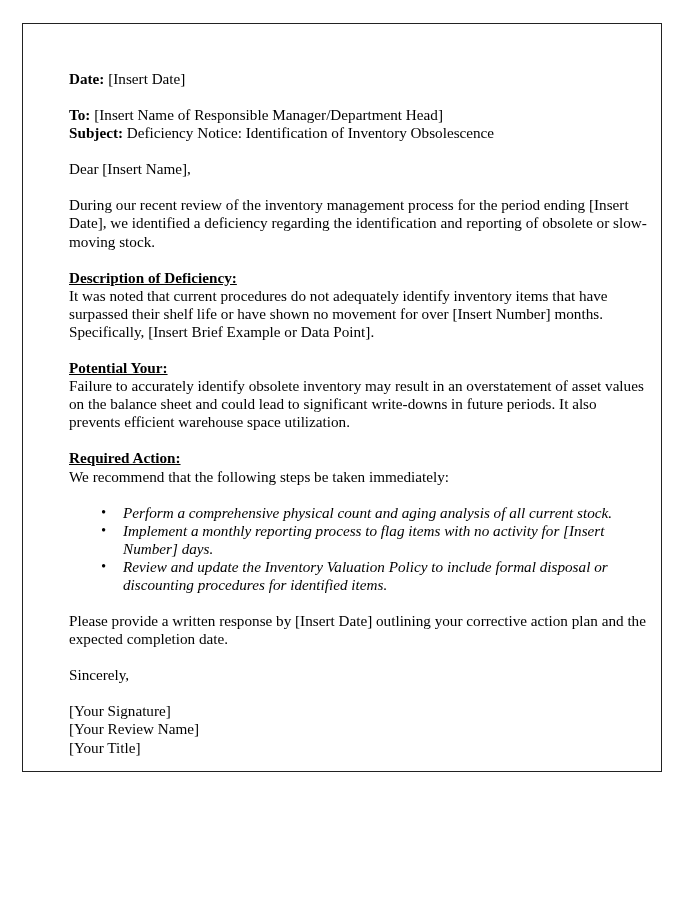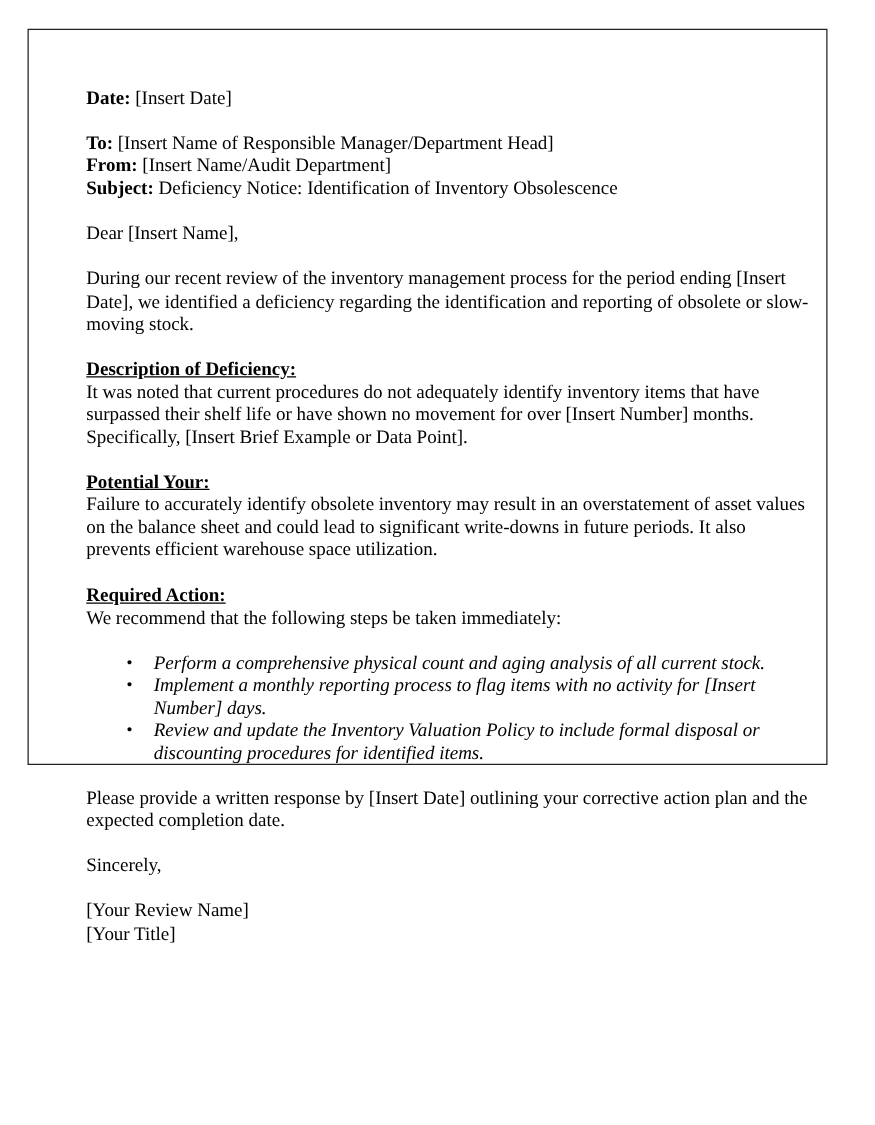--- a/index.html
+++ b/index.html
@@ -13,21 +13,21 @@
     font-family: "Liberation Serif", "DejaVu Serif", serif;
     color: #000000;
     overflow: hidden;
   }
 
   .page-frame {
     position: absolute;
     left: 22px;
     top: 23px;
     width: 640px;
-    height: 589px;
+    height: 749px;
     border: 1.3px solid #222222;
     box-sizing: border-box;
   }
 
   .doc-body {
     position: absolute;
     left: 46px;
     top: 46px;
     width: 578px;
   }
@@ -96,24 +96,20 @@
       <span>[Insert Date]</span>
     </div>
 
     <div class="spacer"></div>
 
     <div class="line">
       <span class="label">To:</span>
       <span>[Insert Name of Responsible Manager/Department Head]</span>
     </div>
 
-    <div class="line">
-      <span class="label">From:</span>
-      <span>[Insert Name/Audit Department]</span>
-    </div>
 
     <div class="line">
       <span class="label">Subject:</span>
       <span>Deficiency Notice: Identification of Inventory Obsolescence</span>
     </div>
 
     <div class="spacer"></div>
 
     <p class="para">Dear [Insert Name],</p>
 
@@ -148,18 +144,19 @@
 
     <p class="para">Please provide a written response by [Insert Date] outlining your corrective action plan and the expected completion date.</p>
 
     <div class="spacer"></div>
 
     <p class="para">Sincerely,</p>
 
     <div class="spacer"></div>
 
     <div class="sig-block">
+      <div class="blockline">[Your Signature]</div>
       <div class="blockline">[Your Review Name]</div>
       <div class="blockline">[Your Title]</div>
     </div>
 
   </div>
 </div>
 
 </body></html>

